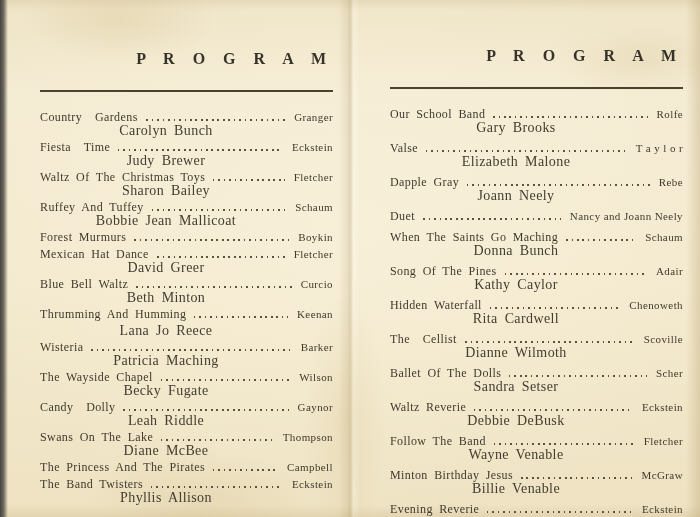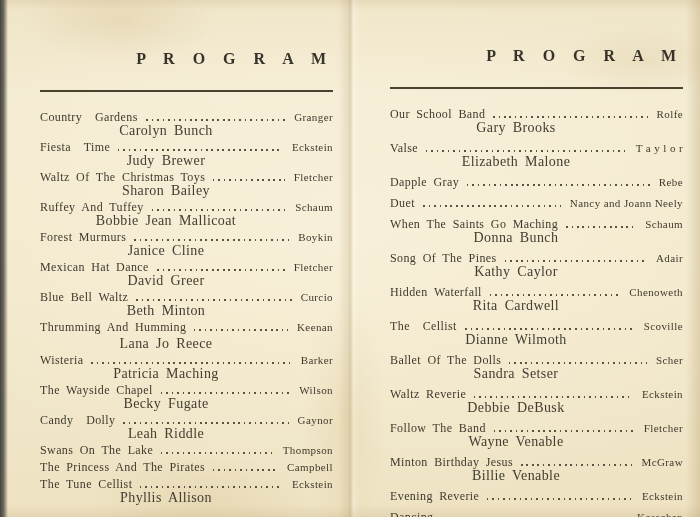--- a/index.html
+++ b/index.html
@@ -130,21 +130,20 @@
     </div>
     <div class="performer">Bobbie Jean Mallicoat</div>
   </div>
 
   <div class="entry">
     <div class="entry-row">
       <span class="piece">Forest Murmurs</span>
       <span class="leader"></span>
       <span class="composer">Boykin</span>
     </div>
-    <div class="performer">Janice Cline</div>
   </div>
 
   <div class="entry">
     <div class="entry-row">
       <span class="piece">Mexican Hat Dance</span>
       <span class="leader"></span>
       <span class="composer">Fletcher</span>
     </div>
     <div class="performer">David Greer</div>
   </div>
@@ -196,34 +195,35 @@
     </div>
     <div class="performer">Leah Riddle</div>
   </div>
 
   <div class="entry">
     <div class="entry-row">
       <span class="piece">Swans On The Lake</span>
       <span class="leader"></span>
       <span class="composer">Thompson</span>
     </div>
+    <div class="performer">Diane McBee</div>
   </div>
 
   <div class="entry">
     <div class="entry-row">
       <span class="piece">The Princess And The Pirates</span>
       <span class="leader"></span>
       <span class="composer">Campbell</span>
     </div>
 
   </div>
 
   <div class="entry">
     <div class="entry-row">
-      <span class="piece">The Tune Cellist</span>
+      <span class="piece">The Band Twisters</span>
       <span class="leader"></span>
       <span class="composer">Eckstein</span>
     </div>
     <div class="performer">Phyllis Allison</div>
   </div>
 </div>
     </div>
 
     <div class="page page-right">
       <div class="page-header">
@@ -250,20 +250,21 @@
     </div>
     <div class="performer">Elizabeth Malone</div>
   </div>
 
   <div class="entry">
     <div class="entry-row">
       <span class="piece">Dapple Gray</span>
       <span class="leader"></span>
       <span class="composer">Rebe</span>
     </div>
+    <div class="performer">Joann Neely</div>
   </div>
 
   <div class="entry">
     <div class="entry-row">
       <span class="piece">Duet</span>
       <span class="leader"></span>
       <span class="composer">Nancy and Joann Neely</span>
     </div>
 
   </div>

